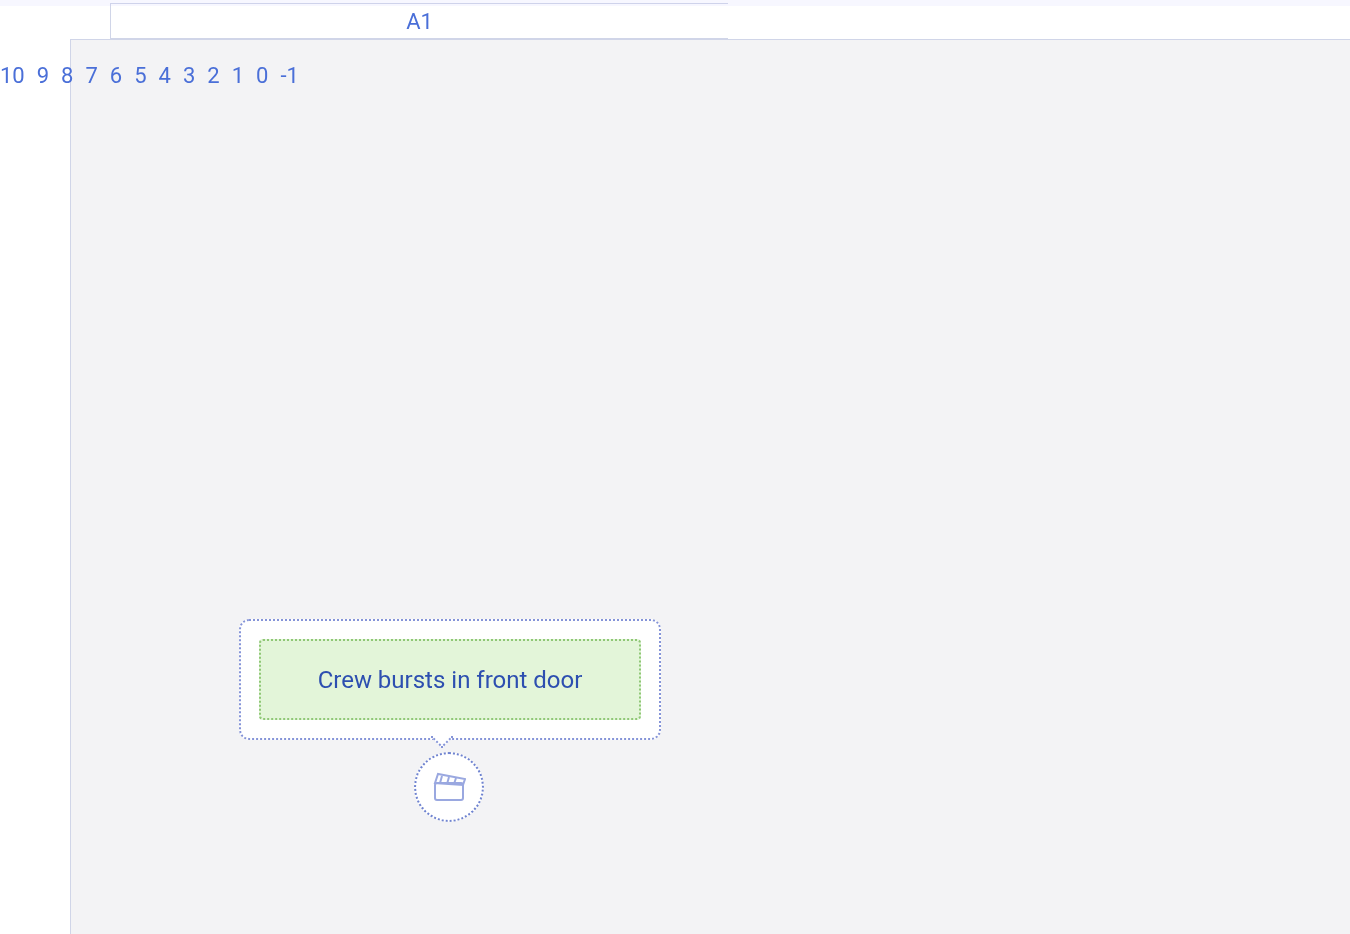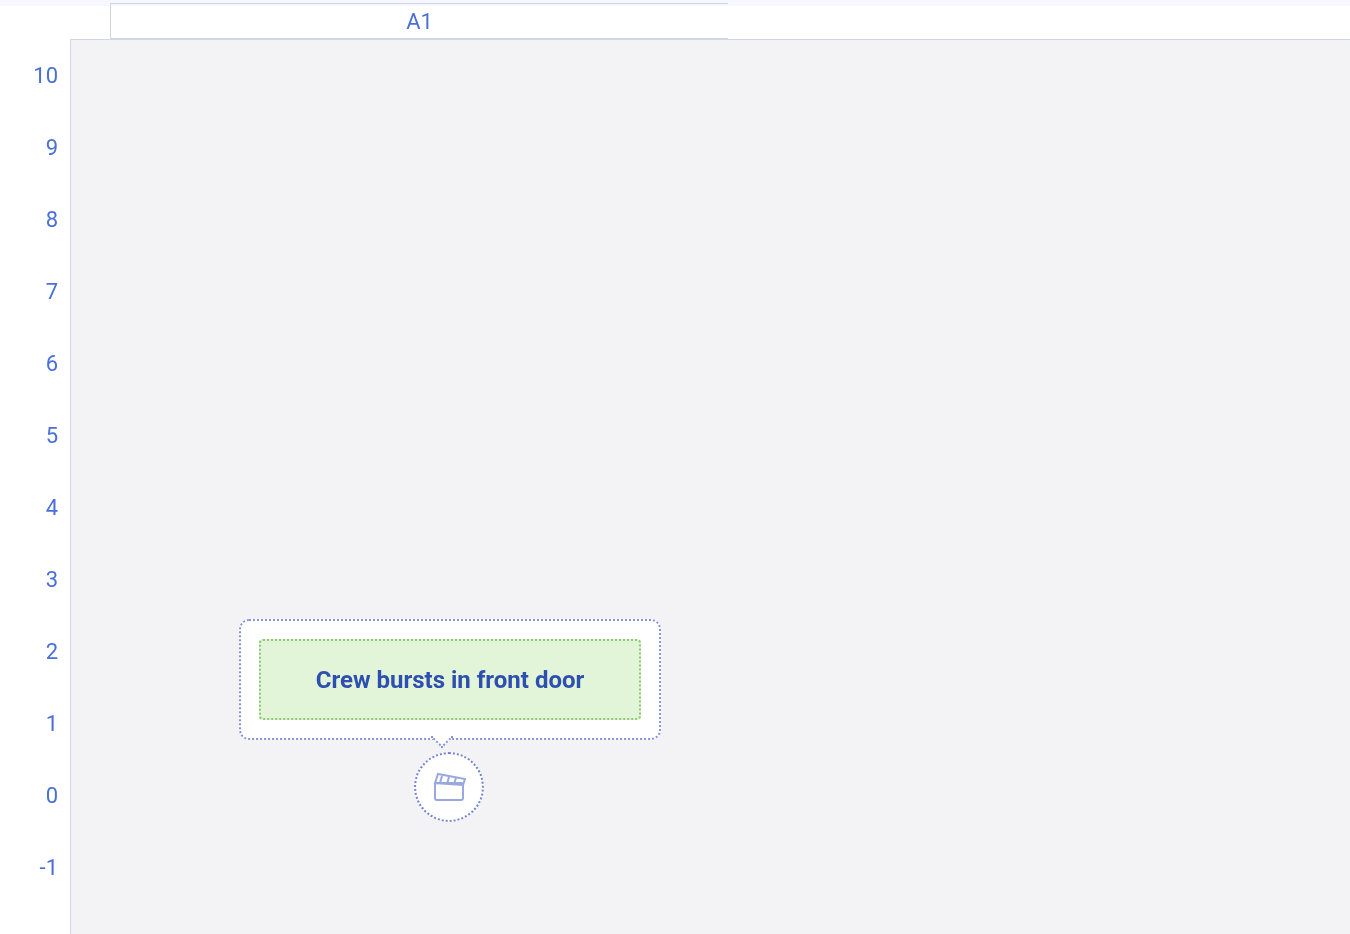--- a/index.html
+++ b/index.html
@@ -51,21 +51,21 @@
     }
     .column-header:first-child {
       border-right: none;
     }
     .row-labels {
       position: absolute;
       top: 39px;
       left: 0;
       width: 70px;
       display: flex;
-      flex-direction: column;
+      flex-direction: row;
       z-index: 5;
     }
     .row-label {
       height: 72px;
       display: flex;
       align-items: center;
       justify-content: flex-end;
       padding-right: 12px;
       color: #4a6fd8;
       font-size: 22px;
@@ -97,21 +97,21 @@
       background: #e3f5d9;
       border: 2px dotted #8fc776;
       border-radius: 4px;
       display: flex;
       align-items: center;
       justify-content: center;
     }
     .card-text {
       color: #2d4fb0;
       font-size: 24px;
-      font-weight: 700;
+      font-weight: 400;
     }
     .card-pointer {
       position: absolute;
       left: 370px;
       top: 698px;
       width: 0;
       height: 0;
       z-index: 3;
     }
     .card-pointer::before {

